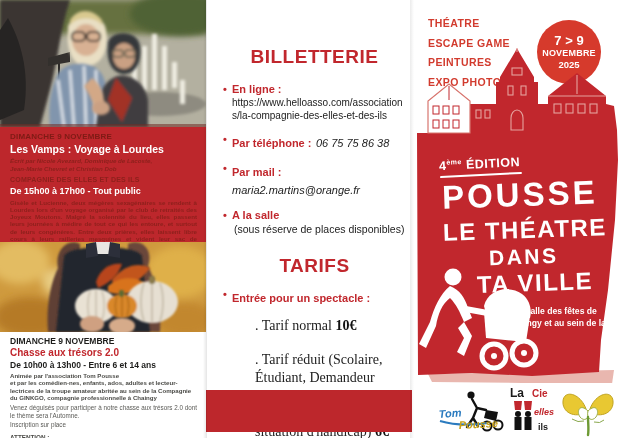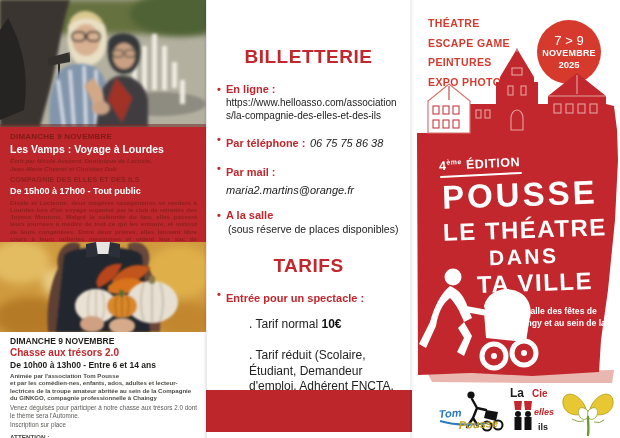--- a/index.html
+++ b/index.html
@@ -22,44 +22,44 @@
                  box-sizing:border-box;padding:4px 9px 0 10px;}
   .ws-date{font-weight:bold;font-size:8.5px;color:#1d1d1b;}
   .ws-title{font-weight:bold;font-size:10px;color:#c1272d;margin-top:1px;}
   .ws-time{font-weight:bold;font-size:8.5px;color:#1d1d1b;margin-top:2px;}
   .ws-org,.ws-desc{font-weight:bold;font-size:6.1px;color:#4a4a46;line-height:1.2;}
   .ws-org{margin-top:2px;}
   .ws-info{font-size:6.3px;color:#5a5a56;line-height:1.25;margin-top:3px;}
   .ws-info2{font-size:6.3px;color:#5a5a56;margin-top:1px;}
   .ws-warn-label{font-weight:bold;font-size:6.3px;color:#4a4a46;margin-top:6px;}
   
-  .col-mid{position:absolute;left:204px;top:0;width:206px;height:438px;
+  .col-mid{position:absolute;left:210px;top:0;width:206px;height:438px;
            box-sizing:border-box;padding:46px 10px 0 13px;}
   .mid-title{text-align:center;color:#c1272d;font-weight:bold;font-size:19px;letter-spacing:.5px;}
   .mid-title.first{margin-bottom:15px;}
   .bullet{position:relative;padding-left:9px;margin-bottom:11px;}
   .bullet::before{content:"•";position:absolute;left:0;top:0;color:#c1272d;font-weight:bold;font-size:11px;}
   .b-label{color:#c1272d;font-weight:bold;font-size:11px;line-height:1.2;}
   .b-value{color:#222;font-size:10px;line-height:1.3;overflow-wrap:anywhere;}
   .b-inline{color:#222;font-size:11px;font-style:italic;}
   .b-sub{color:#222;font-size:10.5px;margin-top:1px;padding-left:2px;}
   .tarifs-head{margin-top:20px;margin-bottom:11px;}
-  .tarif-lines{margin:6px 0 0 32px;width:152px;font-size:12px;color:#222;line-height:1.3;}
+  .tarif-lines{margin:6px 0 0 32px;width:152px;font-size:14px;color:#222;line-height:1.3;font-family:Liberation Serif, serif;}
   .tarif-lines b{color:#111;}
   .mid-footer{position:absolute;left:206px;top:390px;width:206px;height:42px;background:#bd272c;
               display:flex;flex-direction:column;align-items:center;justify-content:center;
               color:#fff;font-weight:bold;font-size:9.5px;letter-spacing:.3px;line-height:1.65;text-align:center;}
   
   .col-right{position:absolute;left:412px;top:0;width:208px;height:434px;}
   .activities{position:absolute;left:16px;top:14px;}
   .activity{color:#d23b2e;font-weight:bold;font-size:10.5px;line-height:19.5px;letter-spacing:.4px;}
   .badge{position:absolute;left:125px;top:20px;width:64px;height:64px;border-radius:50%;
          background:#d63a2c;color:#fff;display:flex;flex-direction:column;align-items:center;
          justify-content:center;text-align:center;}
-  .badge-l1{font-weight:normal;font-size:13px;line-height:1.1;}
+  .badge-l1{font-weight:bold;font-size:13px;line-height:1.1;}
   .badge-l2{font-weight:bold;font-size:9px;line-height:1.25;letter-spacing:.2px;}
   .badge-l3{font-weight:bold;font-size:9.5px;line-height:1.2;}
   .r-white{color:#fff;font-weight:bold;position:absolute;white-space:nowrap;}
   .edition{left:27px;top:157px;font-size:12.5px;transform:rotate(-3deg);letter-spacing:.5px;}
   .edition sup{font-size:7px;}
   .edition-line{position:absolute;left:28px;top:174px;width:82px;height:2px;background:#fff;
                 transform:rotate(-3deg);border-radius:2px;}
   .t1{left:30px;top:176px;font-size:33px;letter-spacing:3px;transform:rotate(-2deg);}
   .t2{left:31px;top:216px;font-size:24px;letter-spacing:1.5px;transform:rotate(-2deg);}
   .t3{left:77px;top:245px;font-size:21px;letter-spacing:2.5px;transform:rotate(-2deg);}

